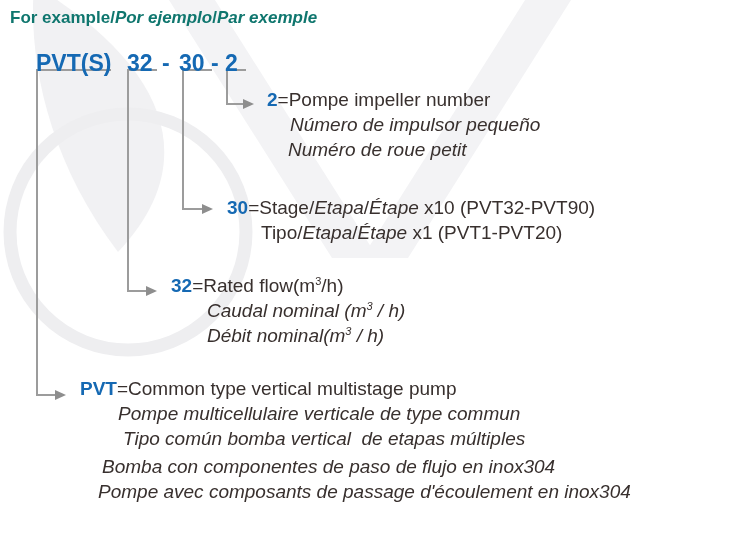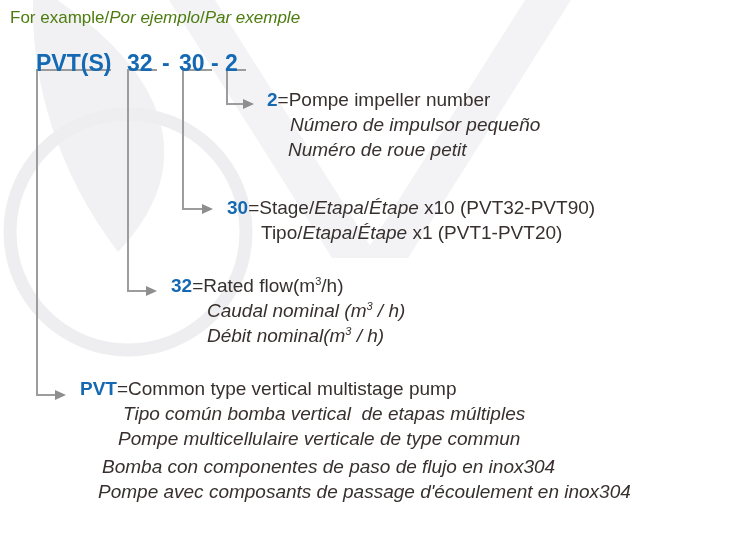--- a/index.html
+++ b/index.html
@@ -2,22 +2,22 @@
 <html><head>
 <meta charset="utf-8">
 <style>
   html,body{margin:0;padding:0;background:#fff;}
   .canvas{
     position:relative;width:734px;height:546px;background:#ffffff;
     overflow:hidden;font-family:"Liberation Sans",sans-serif;color:#38302e;
   }
   .watermark{position:absolute;left:0;top:0;z-index:0;}
   .header{
-    position:absolute;left:10px;top:8px;font-size:17px;font-weight:normal;
-    color:#4d7c0f;white-space:pre;z-index:2;
+    position:absolute;left:10px;top:8px;font-size:17px;font-weight:bold;
+    color:#0f766e;white-space:pre;z-index:2;
   }
   .header .it{font-style:italic;}
   .code-part{
     position:absolute;top:50px;font-size:23px;font-weight:bold;color:#1569b3;
     z-index:2;letter-spacing:0px;
   }
   .connectors{position:absolute;left:0;top:0;z-index:1;}
   .block{position:absolute;z-index:2;}
   .line{font-size:19px;line-height:25px;white-space:pre;color:#38302e;}
   .line .key{color:#1569b3;font-weight:bold;}
@@ -72,22 +72,22 @@
   </div>
 
   <div class="block" style="left:171px;top:273px">
     <div class="line"><span class="key">32</span><span>=Rated flow(m</span><sup>3</sup><span>/h)</span></div>
     <div class="line it" style="padding-left:36px"><span>Caudal nominal (m</span><sup>3</sup><span> / h)</span></div>
     <div class="line it" style="padding-left:36px"><span>Débit nominal(m</span><sup>3</sup><span> / h)</span></div>
   </div>
 
   <div class="block" style="left:80px;top:376px">
     <div class="line"><span class="key">PVT</span><span>=Common type vertical multistage pump</span></div>
+    <div class="line it" style="padding-left:38px">Pompe multicellulaire verticale de type commun</div>
     <div class="line it" style="padding-left:43px">Tipo común bomba vertical  de etapas múltiples</div>
-    <div class="line it" style="padding-left:38px">Pompe multicellulaire verticale de type commun</div>
   </div>
 
   <div class="block" style="left:55px;top:454px">
     <div class="line it" style="padding-left:47px">Bomba con componentes de paso de flujo en inox304</div>
     <div class="line it" style="padding-left:43px">Pompe avec composants de passage d'écoulement en inox304</div>
   </div>
 
 </div>
 
 </body></html>

